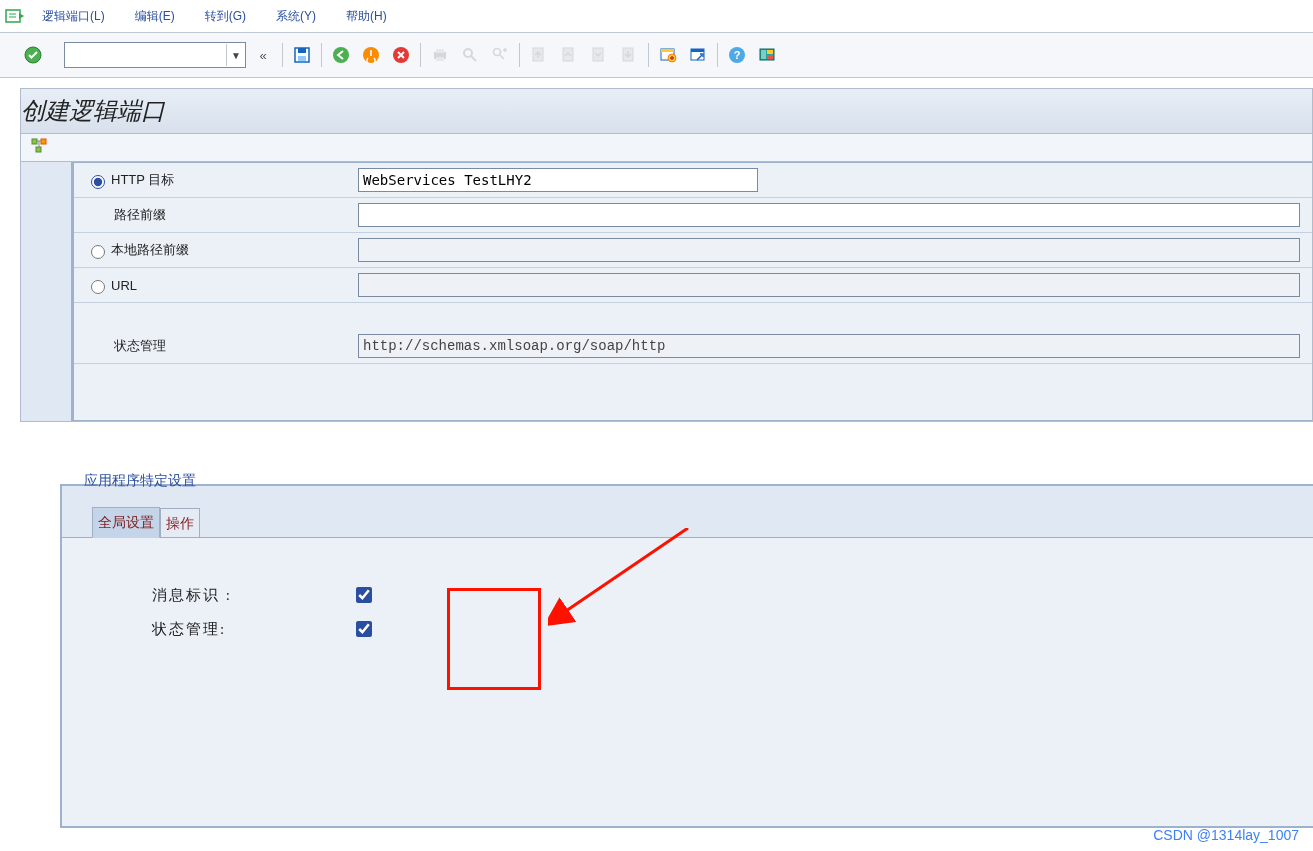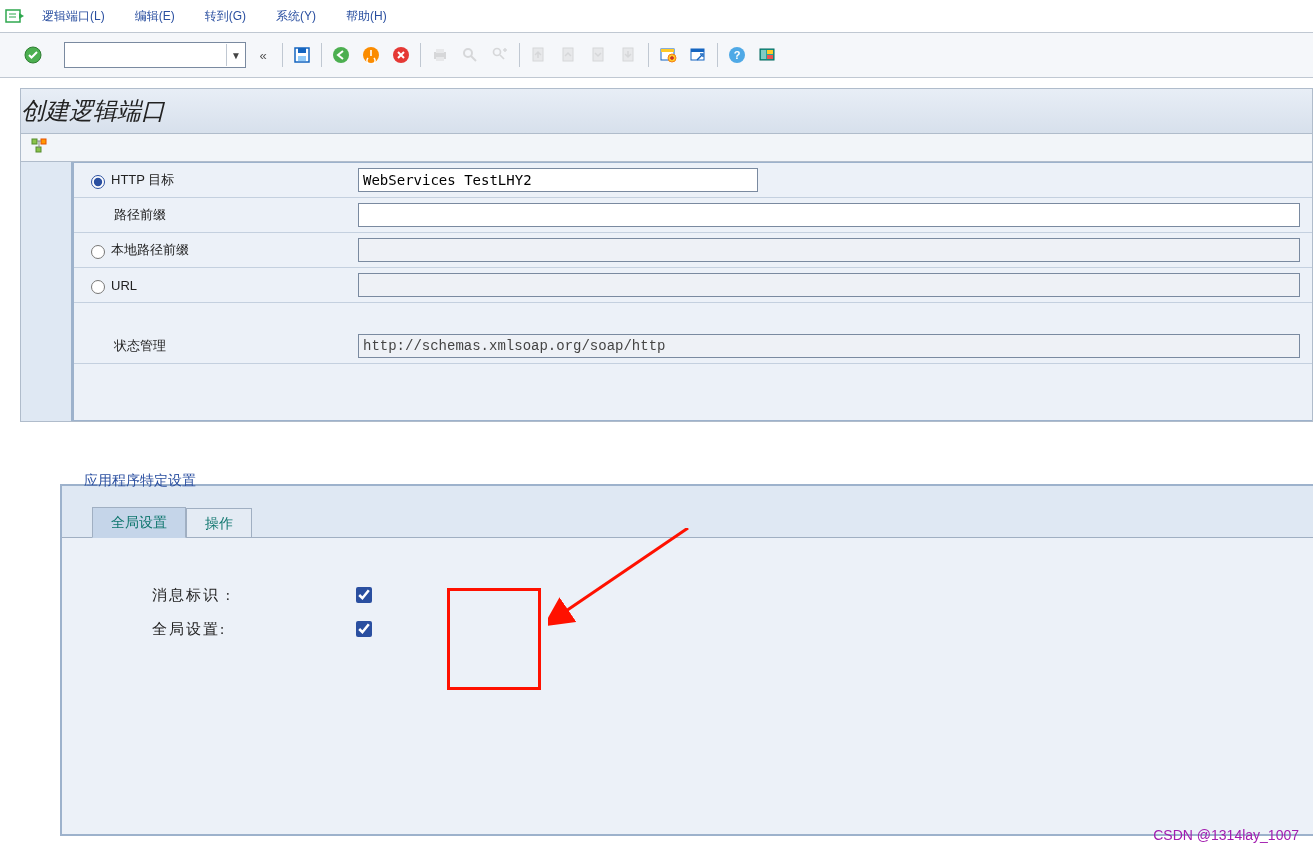--- a/index.html
+++ b/index.html
@@ -32,32 +32,32 @@
   .radio{width:14px;height:14px;margin-right:6px;accent-color:#2a4fa0;}
   .gap-row{height:26px;border-top:1px solid #c4d0df;}
   
   .vspace{height:50px;background:#fff;}
   
   .group-box{margin-left:60px;position:relative;padding-top:12px;}
   .group-title{position:absolute;top:0;left:18px;background:inherit;padding:0 6px;color:#2a4fa0;font-size:14px;}
   .group-frame{border:2px solid #9db2cc;border-right:none;background:#dfe8f3;padding:20px 0 0 0;min-height:300px;}
   
   .tabstrip{display:flex;align-items:flex-end;margin-left:30px;position:relative;top:1px;}
-  .tab{padding:6px 18px 5px;border:1px solid #a0afc2;border-bottom:none;background:#e4ebf4;color:#0f766e;font-size:14px;margin-right:0;}
+  .tab{padding:6px 5px 5px;border:1px solid #a0afc2;border-bottom:none;background:#e4ebf4;color:#7f1d1d;font-size:14px;margin-right:0;}
   .tab.active{background:#c5d5e9;border-bottom:1px solid #c5d5e9;position:relative;z-index:2;}
-  .tab-body{border-top:1px solid #a0afc2;margin-left:0;background:#ecf1f8;min-height:240px;padding:40px 0 16px 0;position:relative;}
+  .tab-body{border-top:1px solid #a0afc2;margin-left:0;background:#ecf1f8;min-height:240px;padding:40px 0 8px 0;position:relative;}
   .settings-grid{margin-left:90px;}
   .settings-row{display:flex;align-items:center;height:34px;}
   .settings-label{width:200px;font-family:"SimSun",serif;font-size:15px;letter-spacing:2px;}
   .chk{width:16px;height:16px;accent-color:#2a4fa0;}
   
   .red-box{position:absolute;border:3px solid #f10; left:385px; top:50px;width:88px;height:96px;pointer-events:none;}
   .red-arrow{position:absolute;left:486px;top:-10px;pointer-events:none;}
   
-  .watermark{position:fixed;right:14px;bottom:8px;color:#a21caf;font-size:14px;font-family:Arial,sans-serif;pointer-events:none;}
+  .watermark{position:fixed;right:14px;bottom:8px;color:#3b82f6;font-size:14px;font-family:Arial,sans-serif;pointer-events:none;}
 </style>
 </head>
 <body>
 
 <div class="menubar">
   <span class="sys-icon">
     <svg width="20" height="18" viewBox="0 0 20 18">
       <rect x="1" y="3" width="14" height="12" fill="none" stroke="#2fa84f" stroke-width="1.5"></rect>
       <path d="M14 6 L19 9 L14 12 Z" fill="#2fa84f"></path>
       <path d="M4 7 h7 M4 10 h7" stroke="#2fa84f" stroke-width="1.2"></path>
@@ -271,21 +271,21 @@
         <div class="tab active">全局设置</div>
         <div class="tab">操作</div>
      </div>
      <div class="tab-body">
         <div class="settings-grid">
           <div class="settings-row">
              <span class="settings-label">消息标识 :</span>
              <input type="checkbox" class="chk" checked="" style="">
           </div>
           <div class="settings-row">
-             <span class="settings-label">全局设置:</span>
+             <span class="settings-label">状态管理:</span>
              <input type="checkbox" class="chk" checked="" style="">
           </div>
         </div>
 
         <div class="red-box"></div>
 
         <svg class="red-arrow" width="160" height="110">
           <defs>
             <marker id="ah" markerWidth="12" markerHeight="12" refX="2" refY="5" orient="auto">
               <path d="M0 0 L10 5 L0 10 Z" fill="#f10"></path>

